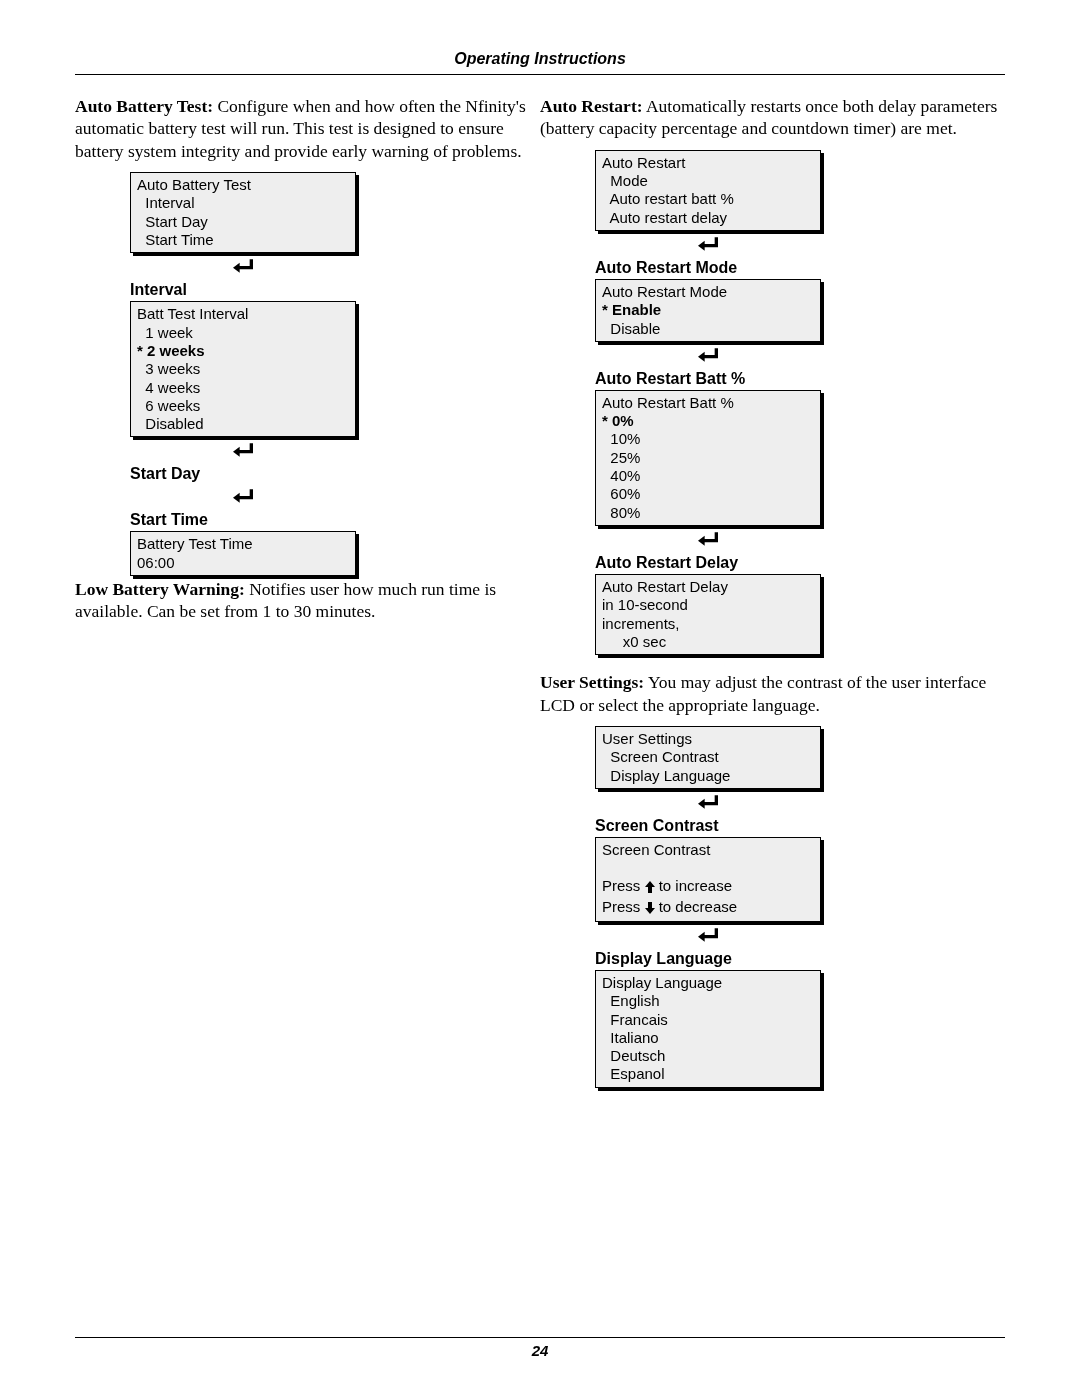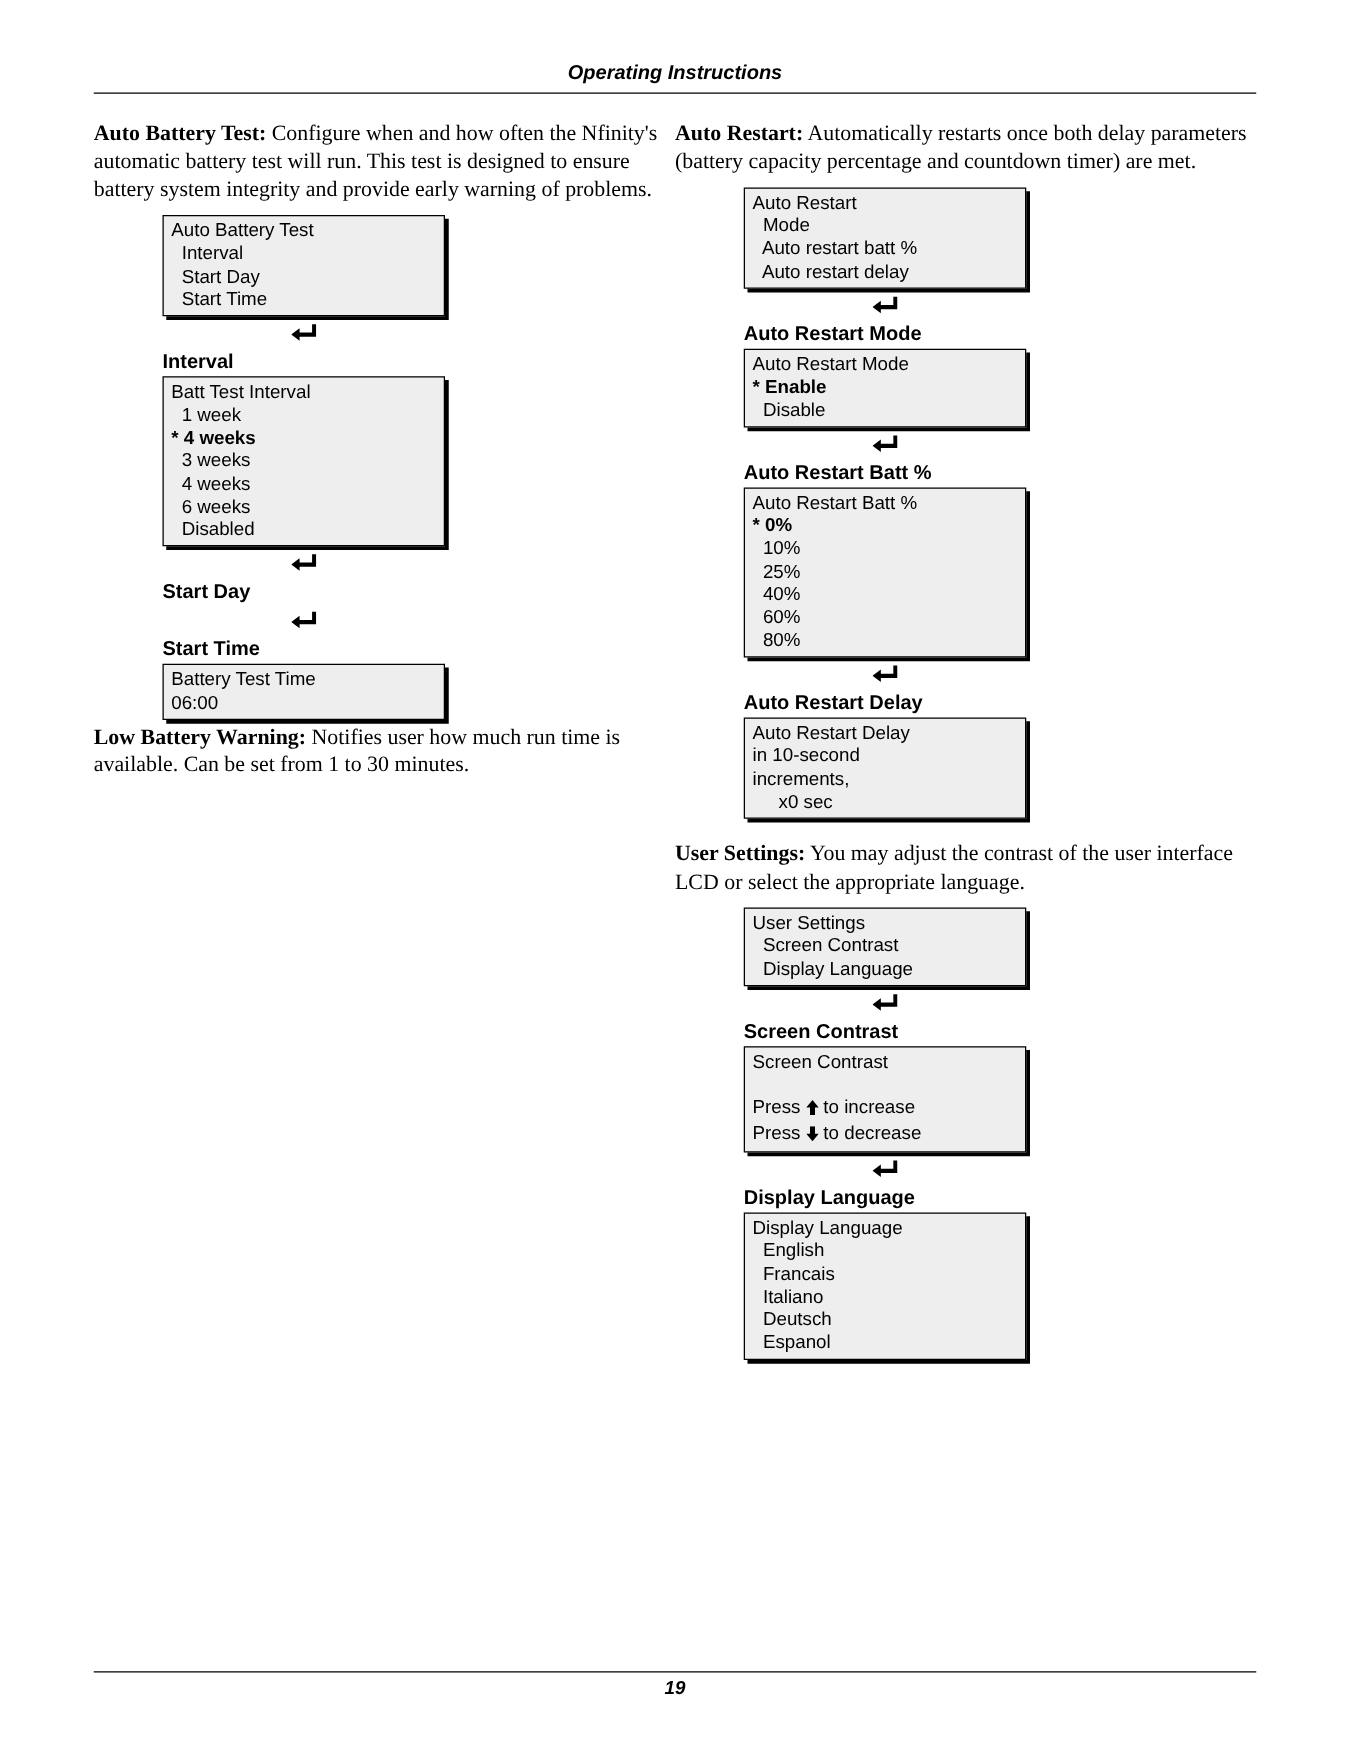--- a/index.html
+++ b/index.html
@@ -108,21 +108,21 @@
         <div class="lcd">Auto Battery Test
   Interval
   Start Day
   Start Time</div>
         <div class="enter-icon"><svg viewBox="0 0 24 20">
               <path d="M20 2 L20 10 L8 10 L8 6 L0 12 L8 18 L8 14 L24 14 L24 2 Z" fill="#000"></path>
             </svg></div>
         <div class="sub-heading">Interval</div>
         <div class="lcd"><span>Batt Test Interval
   1 week
-</span><span class="bold">* 4 weeks</span><span>
+</span><span class="bold">* 2 weeks</span><span>
   3 weeks
   4 weeks
   6 weeks
   Disabled</span></div>
         <div class="enter-icon"><svg viewBox="0 0 24 20">
               <path d="M20 2 L20 10 L8 10 L8 6 L0 12 L8 18 L8 14 L24 14 L24 2 Z" fill="#000"></path>
             </svg></div>
         <div class="sub-heading">Start Day</div>
         <div class="enter-icon"><svg viewBox="0 0 24 20">
               <path d="M20 2 L20 10 L8 10 L8 6 L0 12 L8 18 L8 14 L24 14 L24 2 Z" fill="#000"></path>
@@ -208,14 +208,14 @@
   Italiano
   Deutsch
   Espanol</div>
       </div>
 
     </div>
   </div>
 </div>
 
 <div class="footer">
-  <span>19</span>
+  <span>24</span>
 </div>
 
 </body></html>

